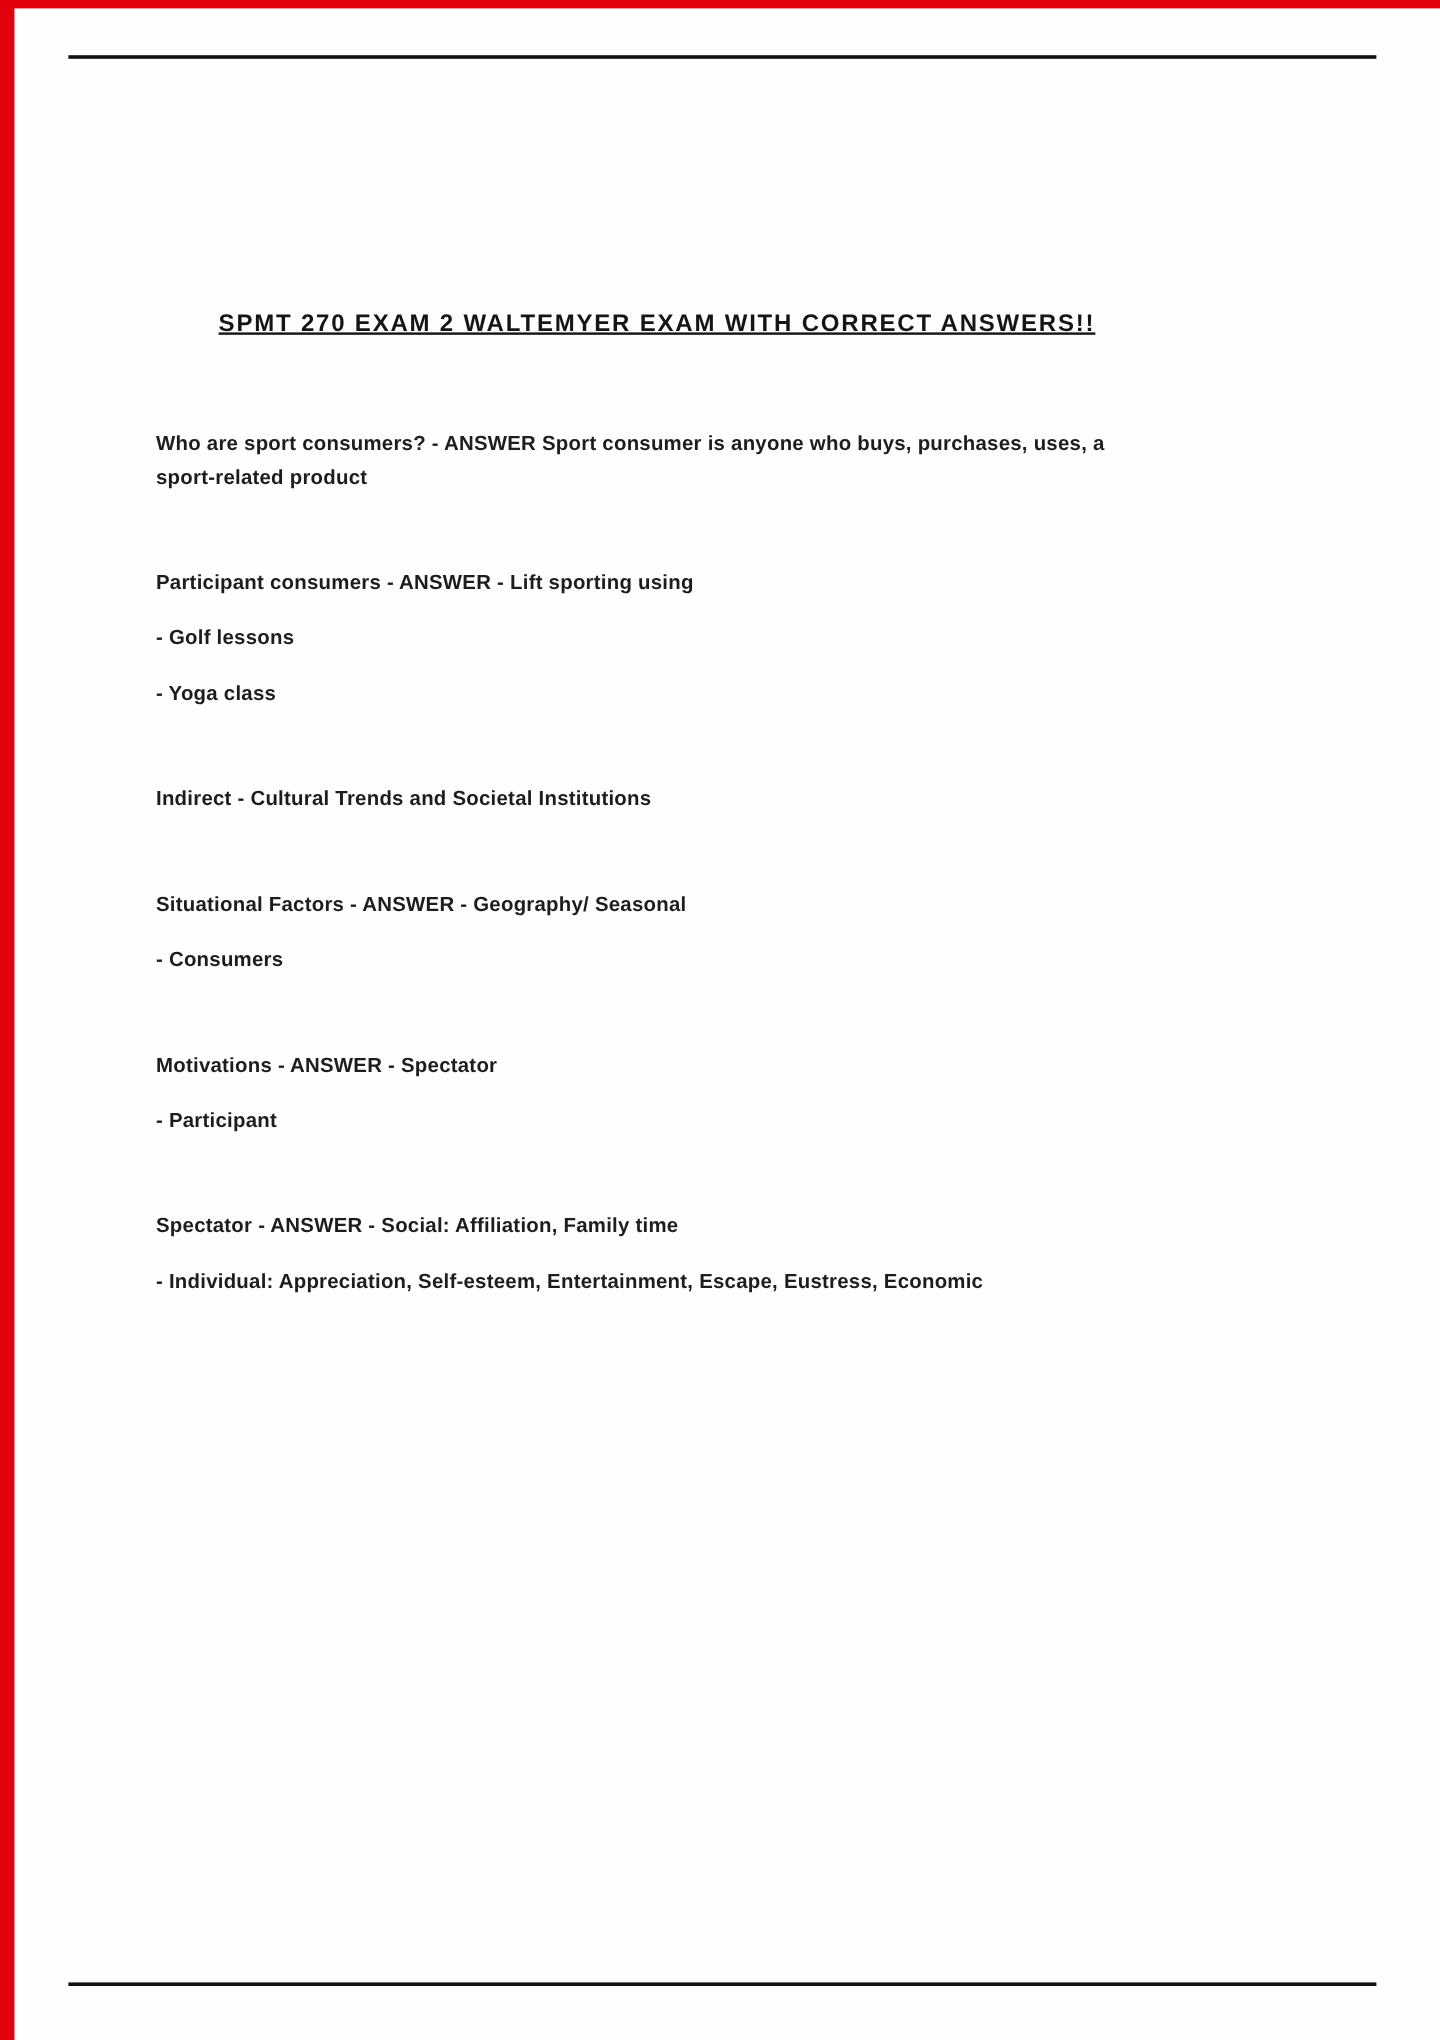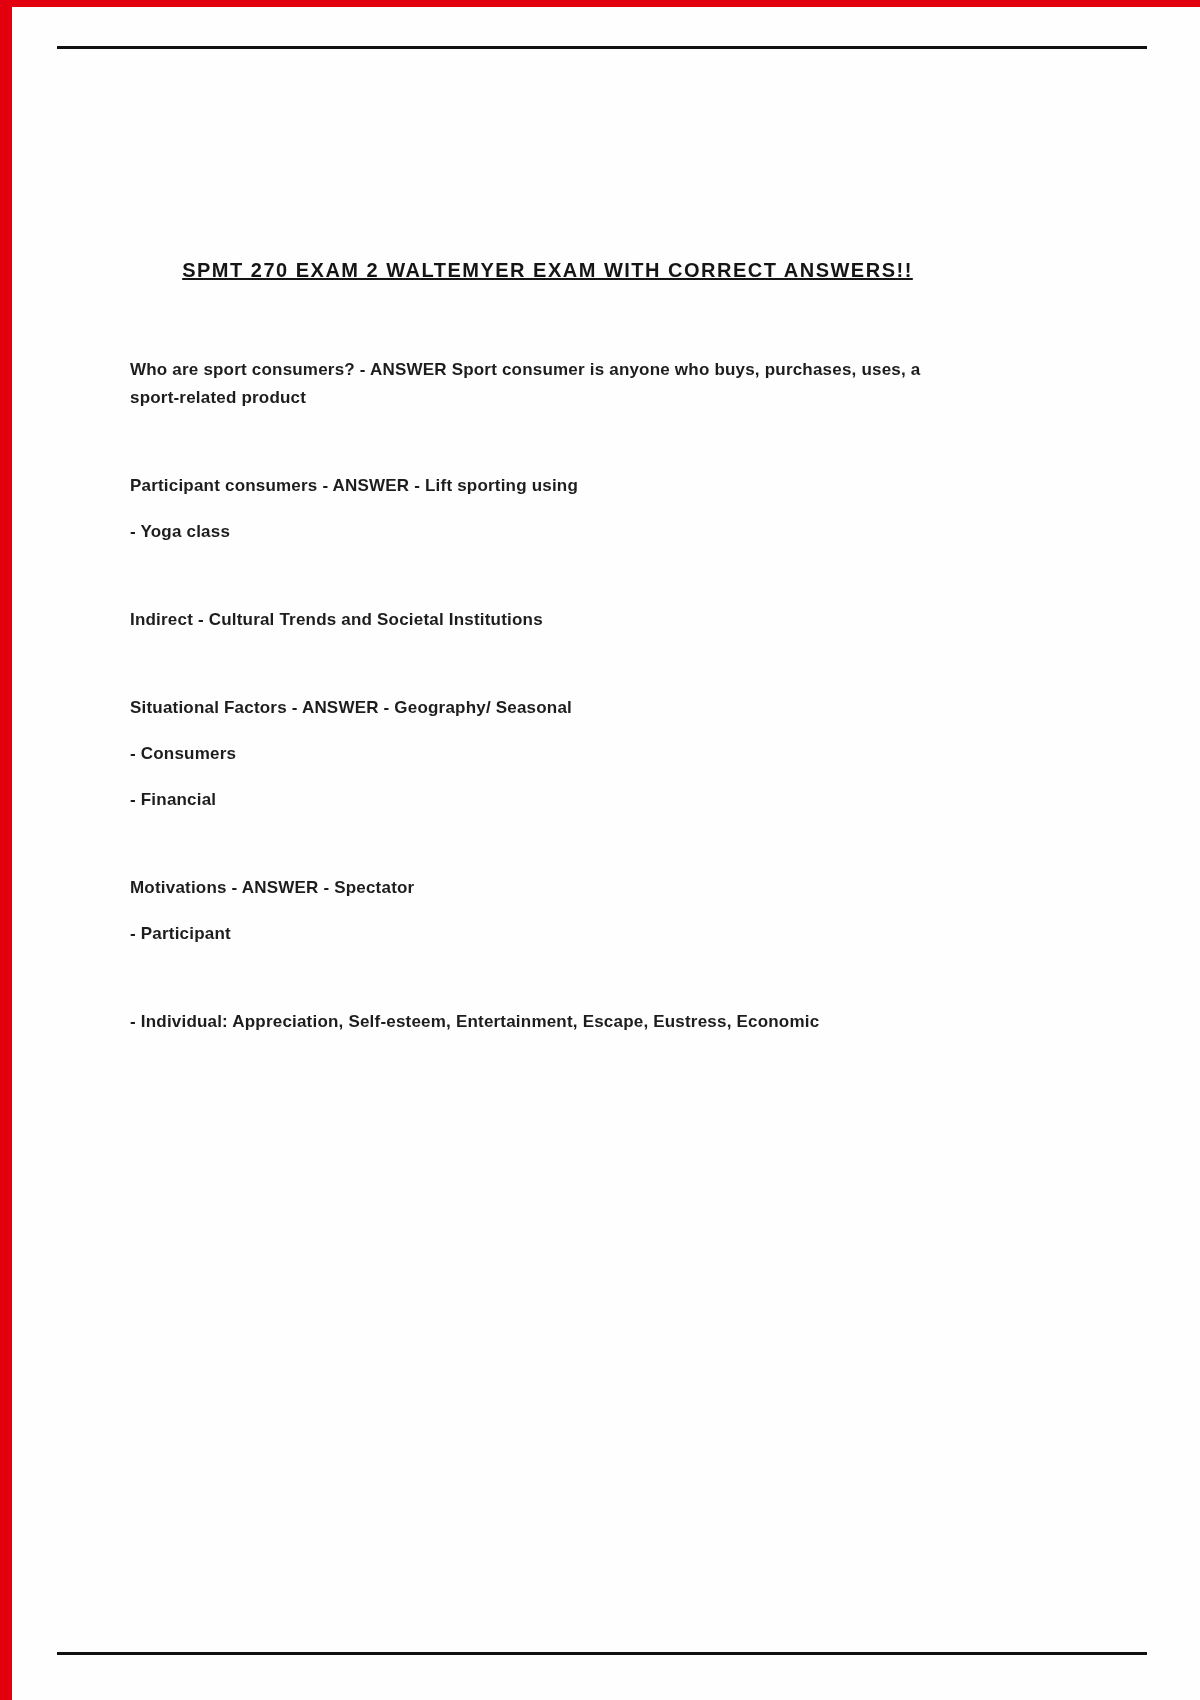--- a/index.html
+++ b/index.html
@@ -88,37 +88,38 @@
 
     <h1 class="title">SPMT 270 EXAM 2 WALTEMYER EXAM WITH CORRECT ANSWERS!!</h1>
 
     <div class="block">
       <p class="line">Who are sport consumers? - ANSWER Sport consumer is anyone who buys, purchases, uses, a sport-related product</p>
     </div>
 
 
     <div class="block">
       <p class="line">Participant consumers - ANSWER - Lift sporting using</p>
+      <p class="line">- Golf lessons</p>
       <p class="line">- Yoga class</p>
     </div>
 
 
     <div class="block">
       <p class="line">Indirect - Cultural Trends and Societal Institutions</p>
     </div>
 
     <div class="block">
       <p class="line">Situational Factors - ANSWER - Geography/ Seasonal</p>
       <p class="line">- Consumers</p>
-      <p class="line">- Financial</p>
     </div>
 
     <div class="block">
       <p class="line">Motivations - ANSWER - Spectator</p>
       <p class="line">- Participant</p>
     </div>
 
     <div class="block">
+      <p class="line">Spectator - ANSWER - Social: Affiliation, Family time</p>
       <p class="line">- Individual: Appreciation, Self-esteem, Entertainment, Escape, Eustress, Economic</p>
     </div>
 
   </div>
 </div>
 
 </body></html>

